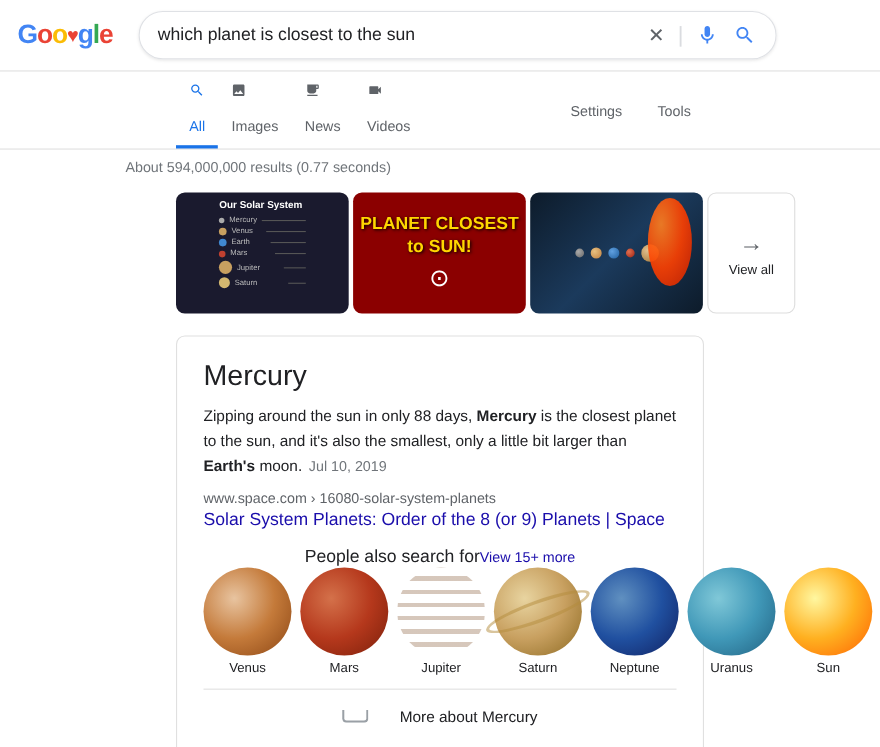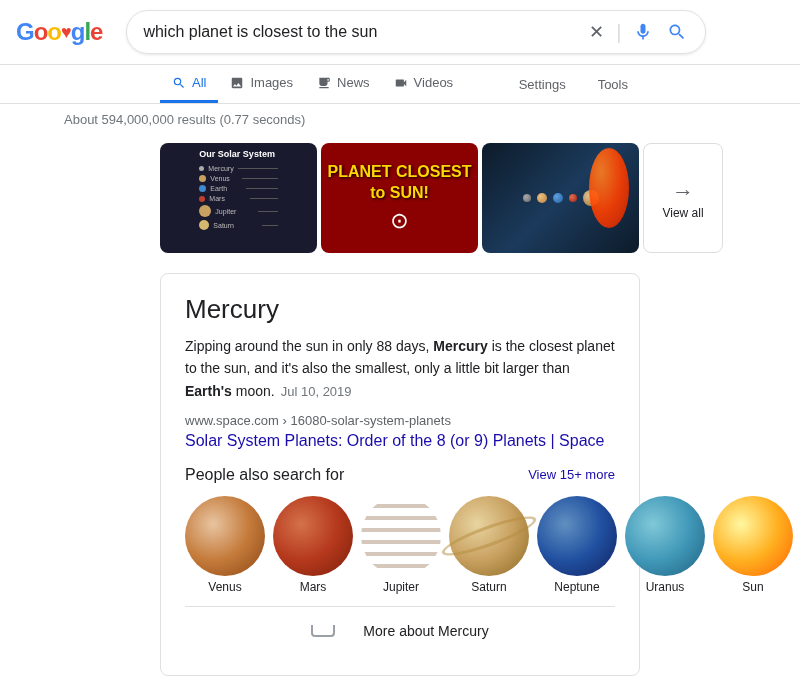--- a/index.html
+++ b/index.html
@@ -17,26 +17,26 @@
 
     .search-bar { display: flex; align-items: center; border: 1px solid #dfe1e5; border-radius: 24px; padding: 8px 16px; flex: 1; max-width: 580px; box-shadow: 0 1px 3px rgba(0,0,0,0.1); gap: 8px; }
     .search-input { border: none; outline: none; font-size: 16px; flex: 1; background: transparent; color: #202124; }
     .search-icons { display: flex; align-items: center; gap: 10px; }
     .icon-btn { background: none; border: none; cursor: pointer; padding: 2px; display: flex; align-items: center; justify-content: center; }
 
     
     .nav-tabs { display: flex; align-items: center; padding: 0 160px; border-bottom: 1px solid #e0e0e0; gap: 0; justify-content: space-between; }
     .nav-left { display: flex; gap: 0; }
     .nav-right { display: flex; gap: 8px; }
-    .nav-tab { display: flex; align-items: center; gap: 6px; padding: 10px 12px; cursor: pointer; font-size: 13px; color: #5f6368; border-bottom: 3px solid transparent; white-space: nowrap; }
+    .nav-tab { display: flex; align-items: flex-start; gap: 18px; padding: 10px 12px; cursor: pointer; font-size: 13px; color: #5f6368; border-bottom: 3px solid transparent; white-space: nowrap; flex-direction: column; }
     .nav-tab.active { color: #1a73e8; border-bottom: 3px solid #1a73e8; }
     .nav-right-btn { padding: 8px 12px; cursor: pointer; font-size: 13px; color: #5f6368; background: none; border: none; }
 
     
-    .results-count { padding: 8px 64px; font-size: 13px; color: #70757a; }
+    .results-count { padding: 8px 114px; font-size: 13px; color: #70757a; }
 
     
     .main { padding: 8px 160px; max-width: 800px; }
 
     
     .image-strip { display: flex; gap: 4px; margin-bottom: 20px; align-items: stretch; }
     .img-thumb { width: 157px; height: 110px; border-radius: 8px; overflow: hidden; flex-shrink: 0; }
     .img-thumb-1 { background: #1a1a2e; display: flex; align-items: flex-start; justify-content: center; position: relative; }
     .img-thumb-2 { background: #8b0000; display: flex; align-items: center; justify-content: center; position: relative; }
     .img-thumb-3 { background: linear-gradient(135deg, #0d1b2a 0%, #1b3a5c 50%, #0d1b2a 100%); display: flex; align-items: center; justify-content: center; position: relative; }
@@ -50,21 +50,21 @@
     
     .snippet-card { border: 1px solid #e0e0e0; border-radius: 8px; padding: 20px 24px; margin-bottom: 16px; }
     .snippet-title { font-size: 26px; font-weight: normal; margin-bottom: 10px; }
     .snippet-text { font-size: 14px; line-height: 1.6; color: #202124; margin-bottom: 10px; }
     .snippet-text b { font-weight: bold; }
     .snippet-date { color: #70757a; font-size: 13px; margin-left: 6px; }
     .snippet-source { font-size: 13px; color: #5f6368; margin-bottom: 4px; }
     .snippet-link { color: #1a0dab; font-size: 16px; text-decoration: none; }
 
     
-    .people-search-header { display: flex; justify-content: space-between; align-items: center; margin-top: 16px; margin-bottom: 12px; }
+    .people-search-header { display: flex; justify-content: center; align-items: center; margin-top: 16px; }
     .people-search-title { font-size: 16px; font-weight: normal; }
     .view-more-link { color: #1a0dab; font-size: 13px; cursor: pointer; text-decoration: none; }
 
     .planet-grid { display: flex; gap: 8px; flex-wrap: nowrap; }
     .planet-item { display: flex; flex-direction: column; align-items: center; gap: 4px; cursor: pointer; }
     .planet-circle { width: 80px; height: 80px; border-radius: 50%; overflow: hidden; display: flex; align-items: center; justify-content: center; }
     .planet-name { font-size: 12px; color: #202124; text-align: center; }
 
     
     .venus-circle { background: radial-gradient(circle at 35% 35%, #e8c4a0, #c47a3a, #8b4513); }

